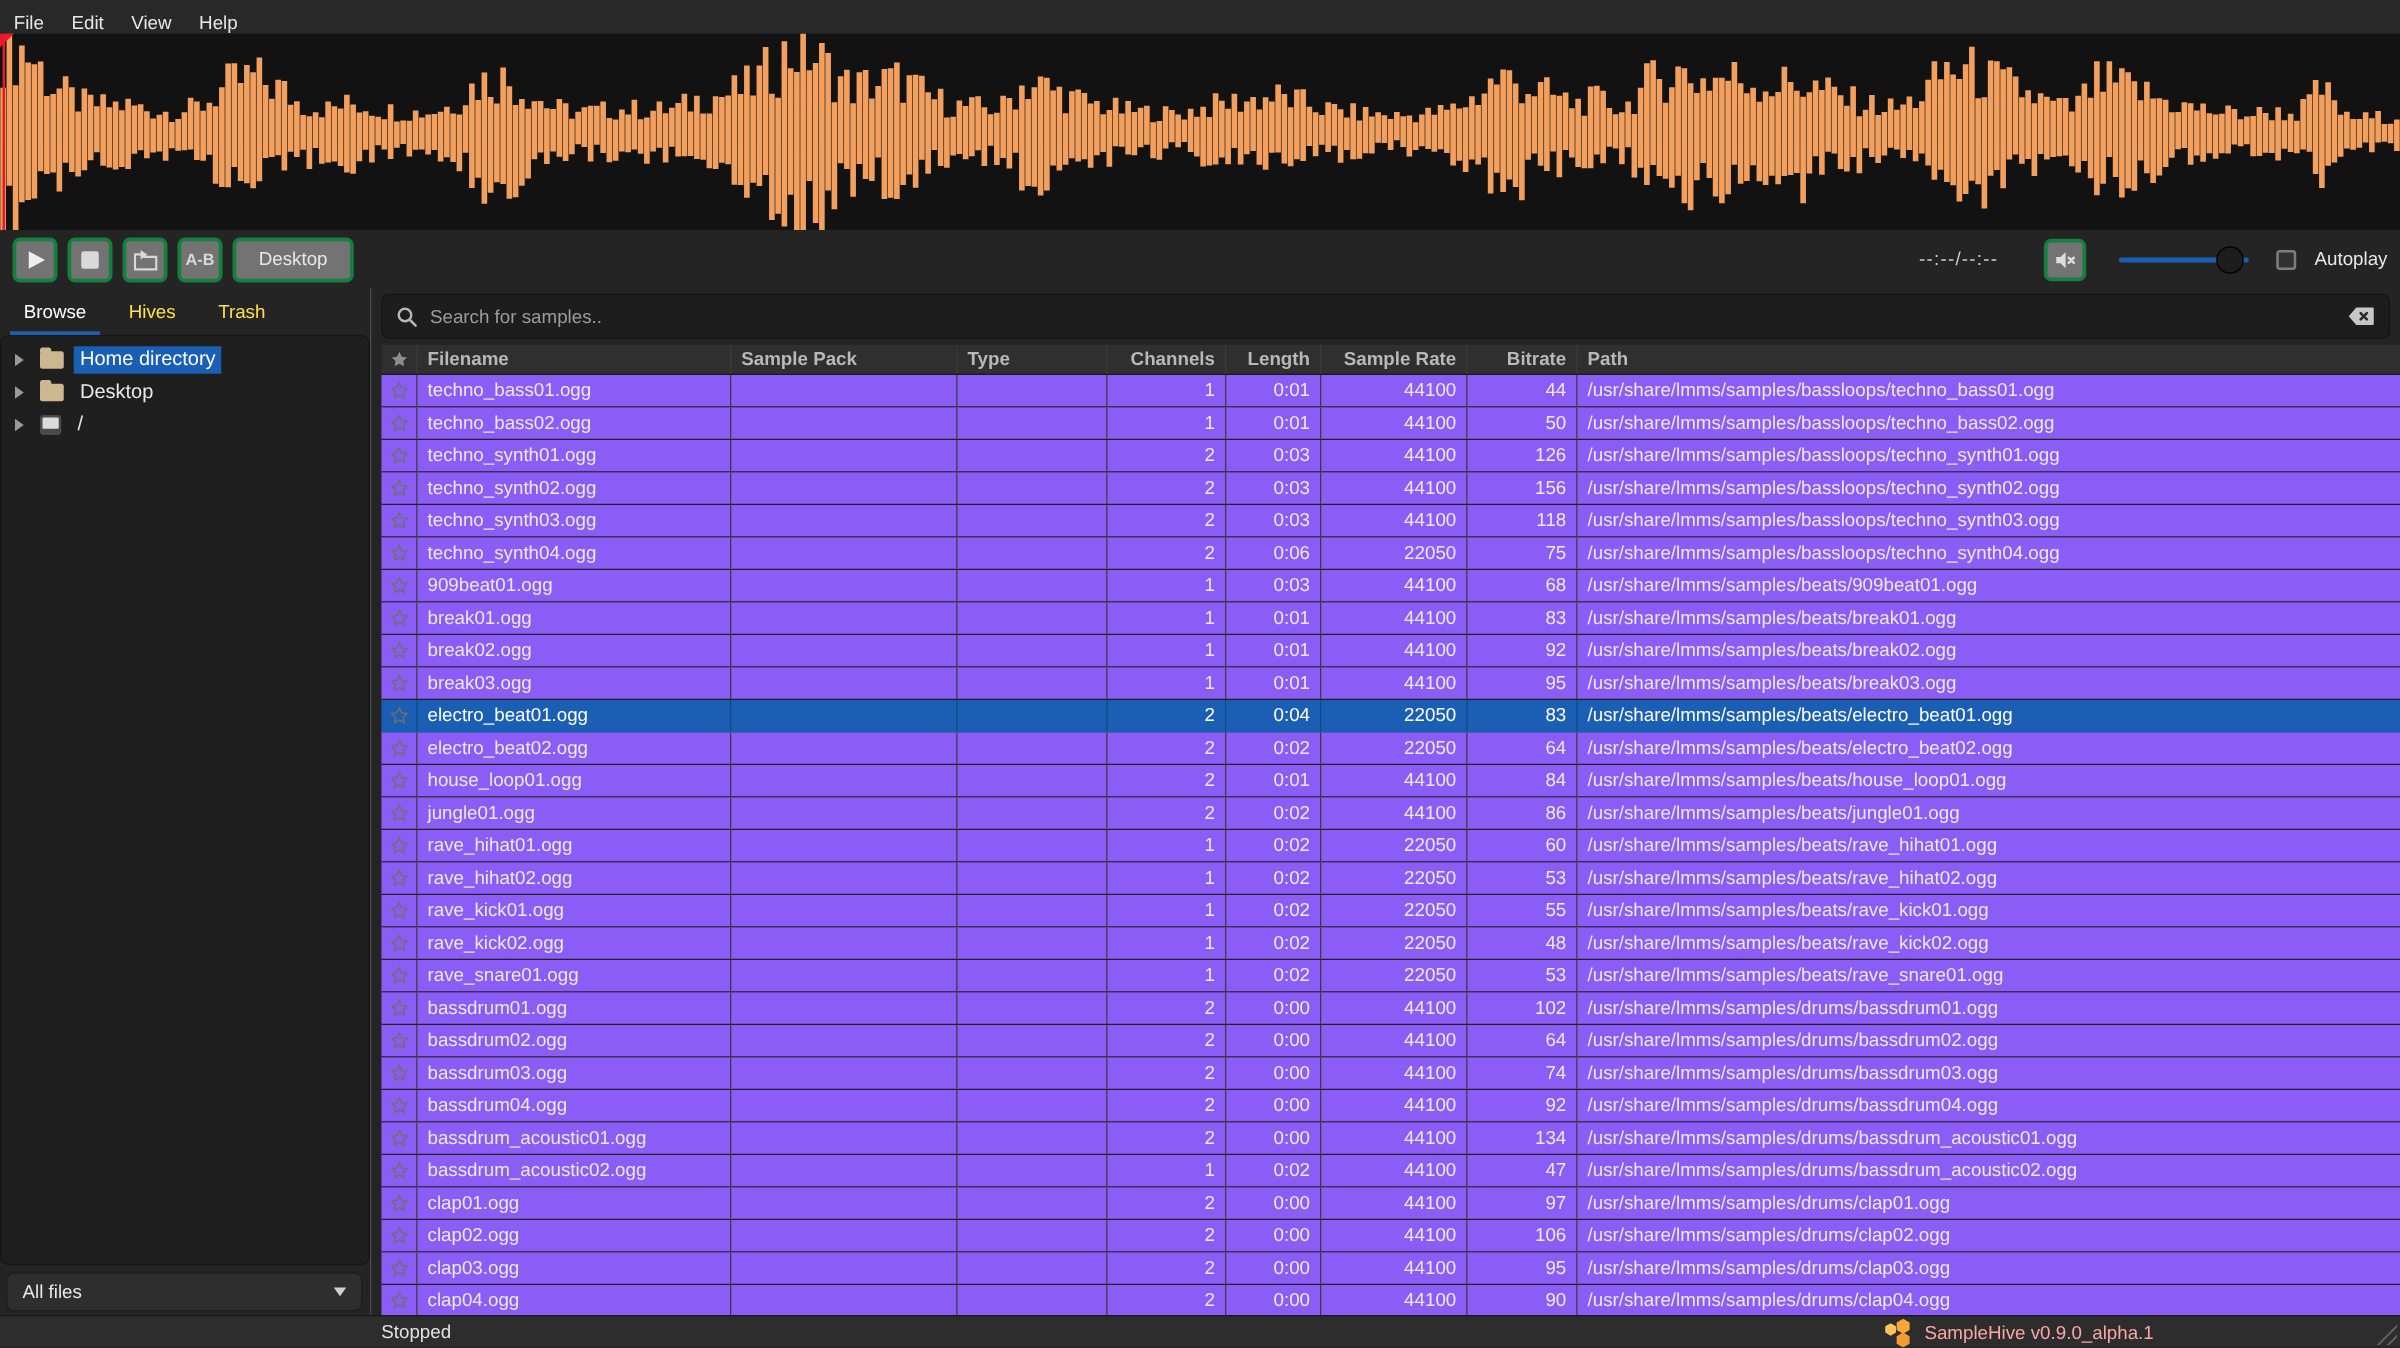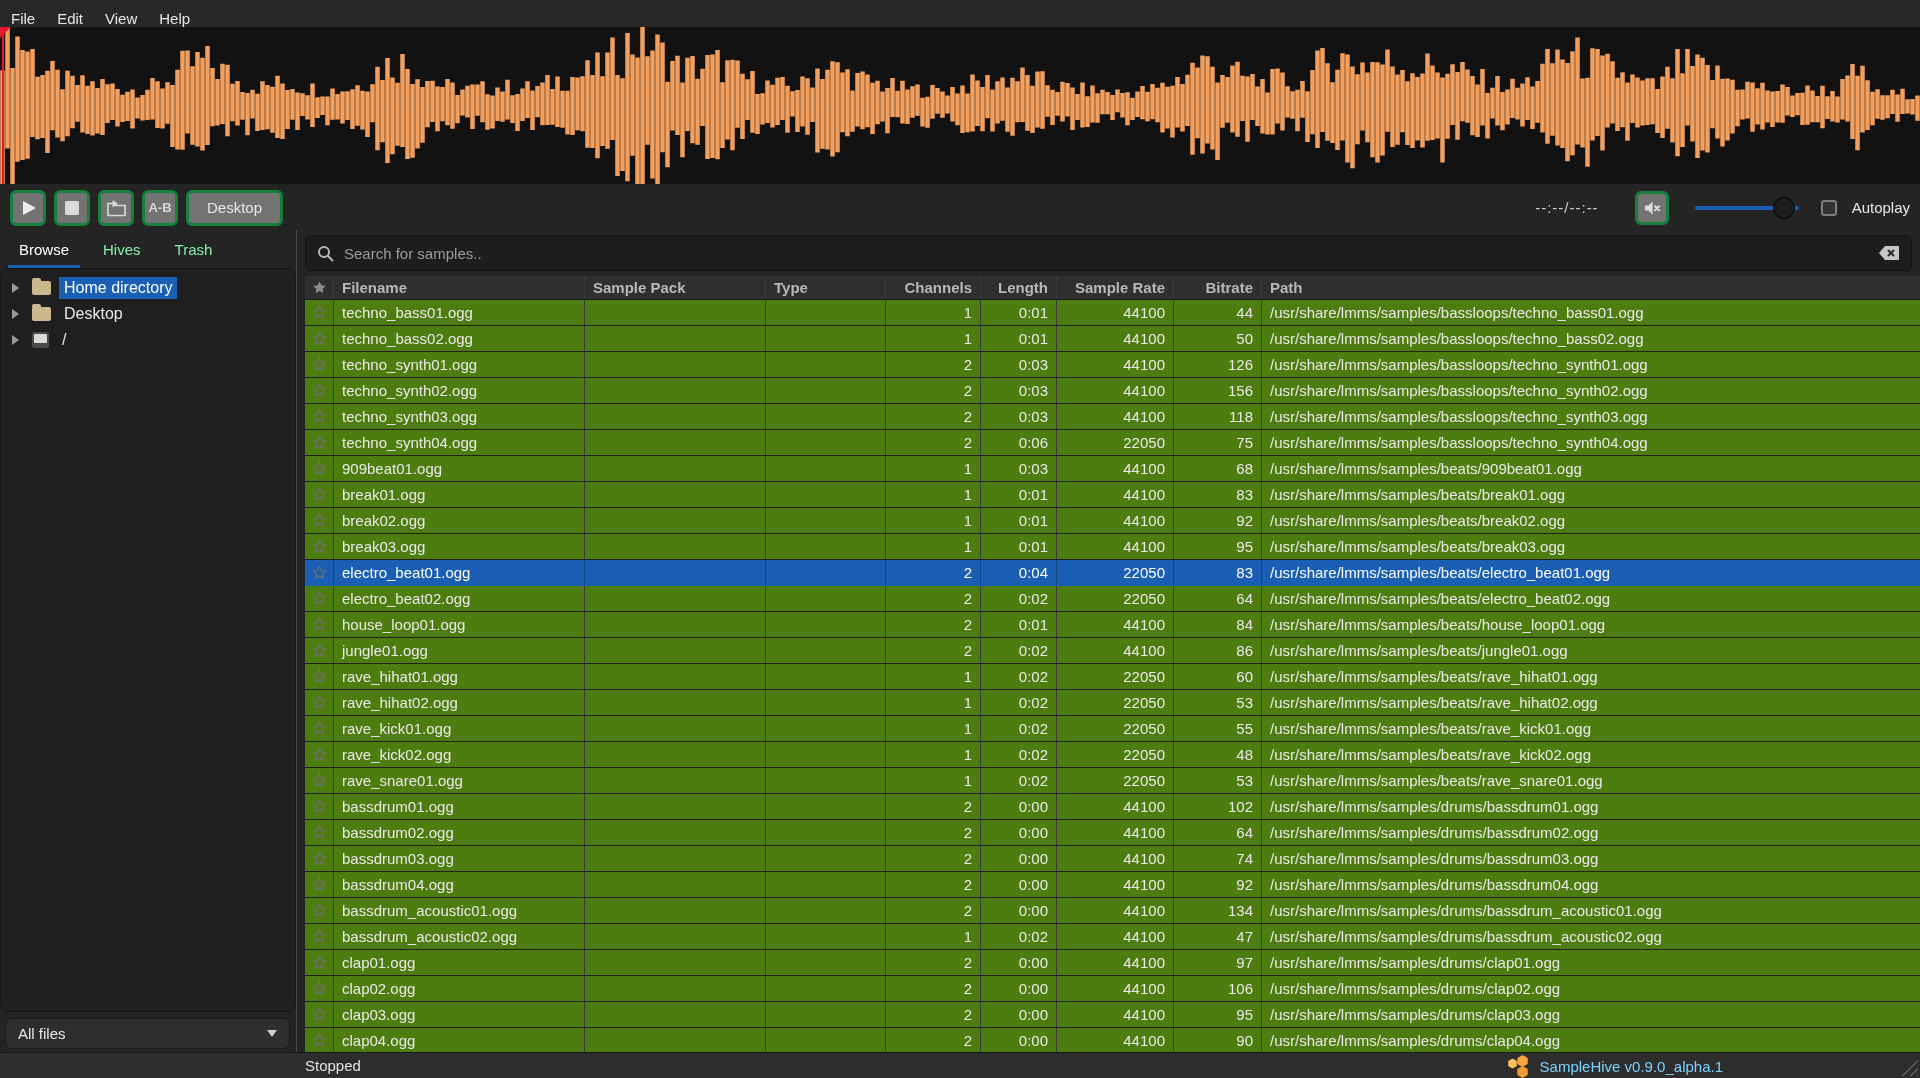--- a/index.html
+++ b/index.html
@@ -30,21 +30,21 @@
   .mute { margin-right:18px; height:34px; min-width:34px; }
   .slider { position:relative; width:104px; height:34px; margin-right:14px; }
   .slider .track { position:absolute; left:0; right:0; top:15px; height:4px; border-radius:2px; background:var(--accent,#1a5fb4); }
   .slider .knob { position:absolute; left:78px; top:6px; width:22px; height:22px; border-radius:50%;
     background:#1d1d1d; border:1px solid #000; }
   .checkbox { width:16px; height:16px; border-radius:3px; background:#313131; border:2px solid #7e7e7e; margin-right:7px; display:inline-block; }
   
   .content { position:absolute; top:230px; left:0; right:0; bottom:26px; display:flex; }
   .sidebar { width:297px; position:relative; border-right:1px solid #4a4a4a; }
   .tabs { height:38px; display:flex; align-items:flex-end; padding-left:8px; }
-  .tab { padding:8px 11px 7px; color:#86efac; border-bottom:3px solid transparent; margin-right:12px; }
+  .tab { padding:8px 11px 7px; color:#fde047; border-bottom:3px solid transparent; margin-right:12px; }
   .tab.active { color:#fff; border-bottom-color:var(--accent,#1a5fb4); }
   .tree { position:absolute; top:38px; left:0; right:0; bottom:40px; background:#1f1f1f;
     border:1px solid #161616; border-radius:7px; padding-top:6px; }
   .tree-row { height:26px; display:flex; align-items:center; padding-left:11px; font-size:16px; }
   .expander { width:0; height:0; border-left:7px solid #9a9a9a; border-top:5px solid transparent; border-bottom:5px solid transparent; margin-right:13px; flex-shrink:0; }
   .tree-icon { margin-right:8px; flex-shrink:0; position:relative; }
   .tree-icon.folder { width:19px; height:14px; background:#cbb88f; border-radius:2px; }
   .tree-icon.folder::before { content:""; position:absolute; top:-3px; left:0; width:9px; height:4px; background:#cbb88f; border-radius:2px 2px 0 0; }
   .tree-icon.drive { width:17px; height:16px; background:#4a4a4a; border-radius:3px; }
   .tree-icon.drive::before { content:""; position:absolute; top:2px; left:2px; width:13px; height:9px; background:#dcdcd8; border-radius:1px; }
@@ -65,27 +65,27 @@
   .hcell, .cell { padding:0 8px; border-right:1px solid #3b3b3b; overflow:hidden; white-space:nowrap; flex-shrink:0; height:100%; display:flex; align-items:center; }
   .c-star { width:29px; padding:0; justify-content:center; }
   .c-filename { width:251px; }
   .c-sample-pack { width:181px; }
   .c-type { width:120px; }
   .c-channels { width:95px; justify-content:flex-end; }
   .c-length { width:76px; justify-content:flex-end; }
   .c-sample-rate { width:117px; justify-content:flex-end; }
   .c-bitrate { width:88px; justify-content:flex-end; }
   .c-path { flex:1; border-right:none; }
-  .trow { display:flex; height:26px; align-items:center; color:#eaeaea; background:#4d7c0f; border-bottom:1px solid #212121; }
+  .trow { display:flex; height:26px; align-items:center; color:#eaeaea; background:#8b5cf6; border-bottom:1px solid #212121; }
   .trow.selected { background:var(--accent,#1a5fb4); color:#fff; border-bottom-color:var(--accent,#1a5fb4); }
   .trow.selected .cell { border-right-color:rgba(0,0,0,0.25); }
   
   .statusbar { position:absolute; left:0; right:0; bottom:0; height:26px; background:#2d2d2d; border-top:1px solid #191919; }
   .status { position:absolute; left:305px; top:4px; color:#e2e2e2; }
-  .version { position:absolute; right:197px; top:1px; display:flex; align-items:center; gap:8px; color:#7dd3fc; }
+  .version { position:absolute; right:197px; top:1px; display:flex; align-items:center; gap:8px; color:#fca5a5; }
   .grip { position:absolute; right:2px; bottom:2px; width:20px; height:20px;
     clip-path:polygon(100% 0,100% 100%,0 100%);
     background:repeating-linear-gradient(135deg,#6d6d6d 0 1.5px,transparent 1.5px 5.5px); opacity:.75; }
 </style>
 </head>
 <body>
 
 <div class="menubar">
     <div class="menu-item">File</div>
     <div class="menu-item">Edit</div>

